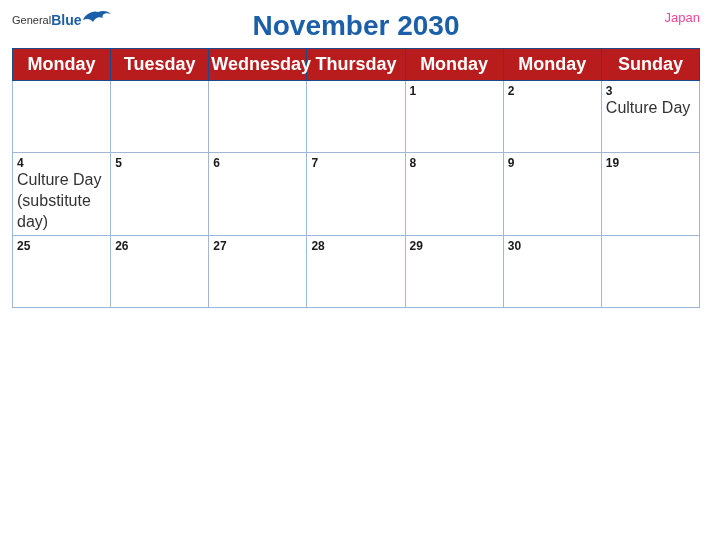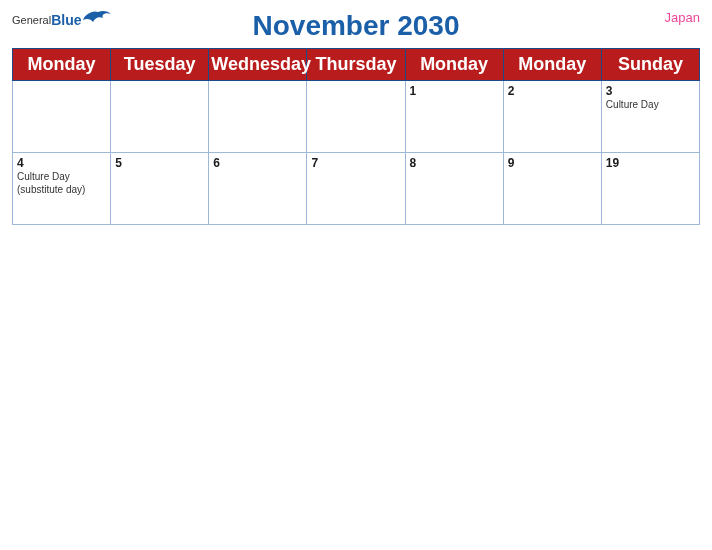--- a/index.html
+++ b/index.html
@@ -79,21 +79,21 @@
       background: #fff;
       font-size: 11px;
     }
     .day-number {
       font-size: 12px;
       color: #1a1a1a;
       font-weight: bold;
       display: block;
     }
     .event-text {
-      font-size: 10px;
+      font-size: 16px;
       color: #333;
       margin-top: 2px;
       line-height: 1.3;
     }
     .empty-cell {
       background: #fff;
     }
   </style>
 </head>
 <body>
@@ -153,15 +153,36 @@
           <td>
             <span class="day-number">8</span>
           </td>
           <td>
             <span class="day-number">9</span>
           </td>
           <td>
             <span class="day-number">19</span>
           </td>
         </tr>
+        <tr>
+          <td>
+            <span class="day-number">25</span>
+          </td>
+          <td>
+            <span class="day-number">26</span>
+          </td>
+          <td>
+            <span class="day-number">27</span>
+          </td>
+          <td>
+            <span class="day-number">28</span>
+          </td>
+          <td>
+            <span class="day-number">29</span>
+          </td>
+          <td>
+            <span class="day-number">30</span>
+          </td>
+          <td class="empty-cell"></td>
+        </tr>
       </tbody>
   </table>
 </div>
 
 </body></html>

